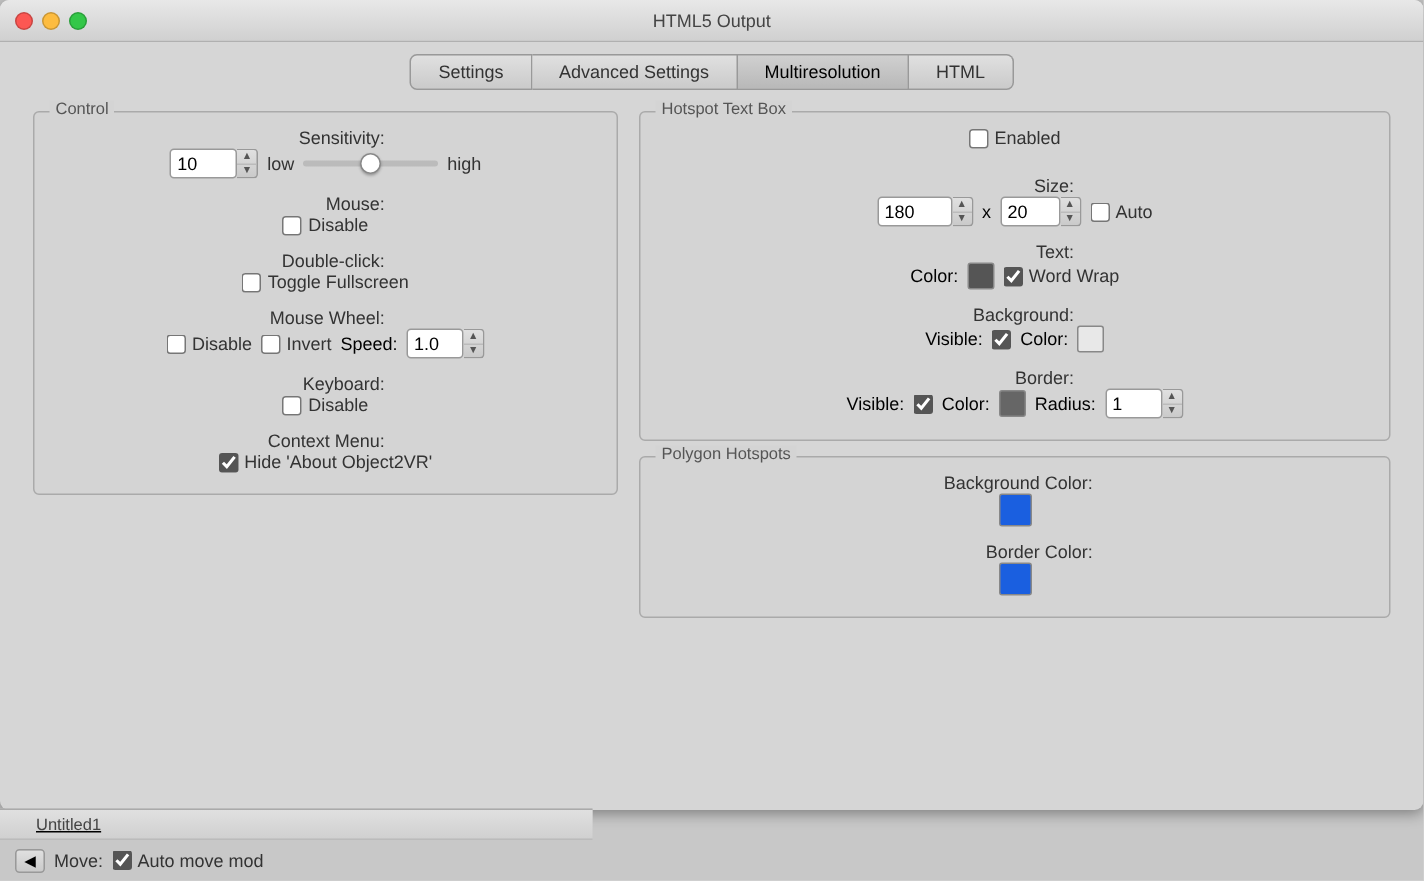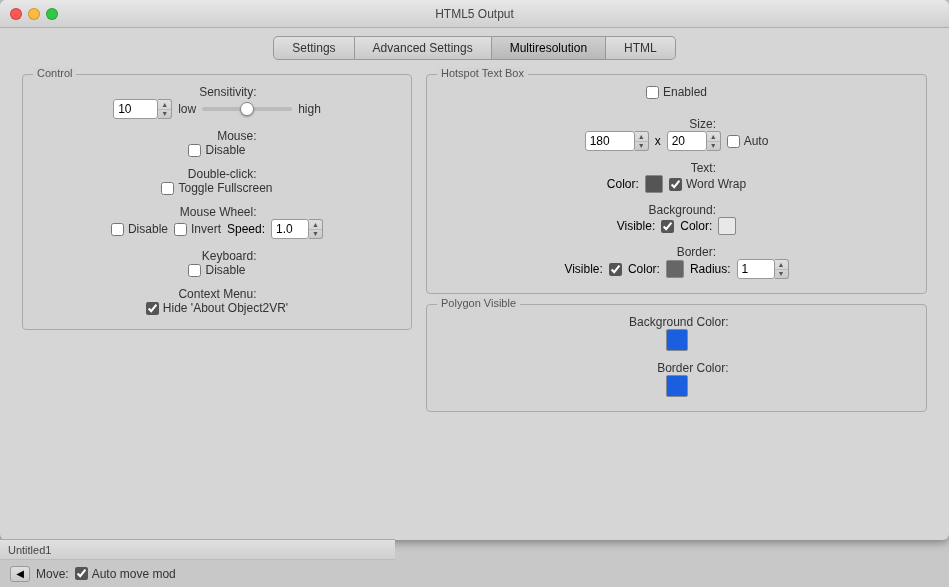--- a/index.html
+++ b/index.html
@@ -501,21 +501,21 @@
                 <button class="spin-btn">▲</button>
                 <button class="spin-btn">▼</button>
               </div>
             </div>
           </div>
         </div>
 
       </div>
 
       <div class="panel-box">
-        <span class="panel-label">Polygon Visible</span>
+        <span class="panel-label">Polygon Hotspots</span>
 
 
         <div class="form-row">
           <div class="row-label" style="width:120px;">Background Color:</div>
           <div class="row-content">
             <div class="color-swatch blue" style="width:22px;height:22px;"></div>
           </div>
         </div>
 
         <div class="form-row">
@@ -526,21 +526,21 @@
         </div>
 
       </div>
 
     </div>
   </div>
 
 </div>
 
 <div style="position:absolute; bottom:0; left:0; width:395px; background:#c8c8c8; border-top:1px solid #aaa;">
-  <div style="height:20px; background:linear-gradient(to bottom,#e0e0e0,#d0d0d0); border-bottom:1px solid #bbb; display:flex; align-items:center; padding:0 8px;">
+  <div style="height:20px; background:linear-gradient(to bottom,#e0e0e0,#d0d0d0); border-bottom:1px solid #bbb; display:flex; align-items:center; padding:0 24px;text-decoration:underline;">
     <span style="font-size:11px;color:#444;">Untitled1</span>
   </div>
   <div style="height:27px; display:flex; align-items:center; padding:0 10px; gap:6px;">
     <div class="small-btn">◀</div>
     <span style="font-size:12px;color:#333;">Move:</span>
     <label class="checkbox-label">
       <input type="checkbox" checked="" style="">
       <span>Auto move mod</span>
     </label>
   </div>

